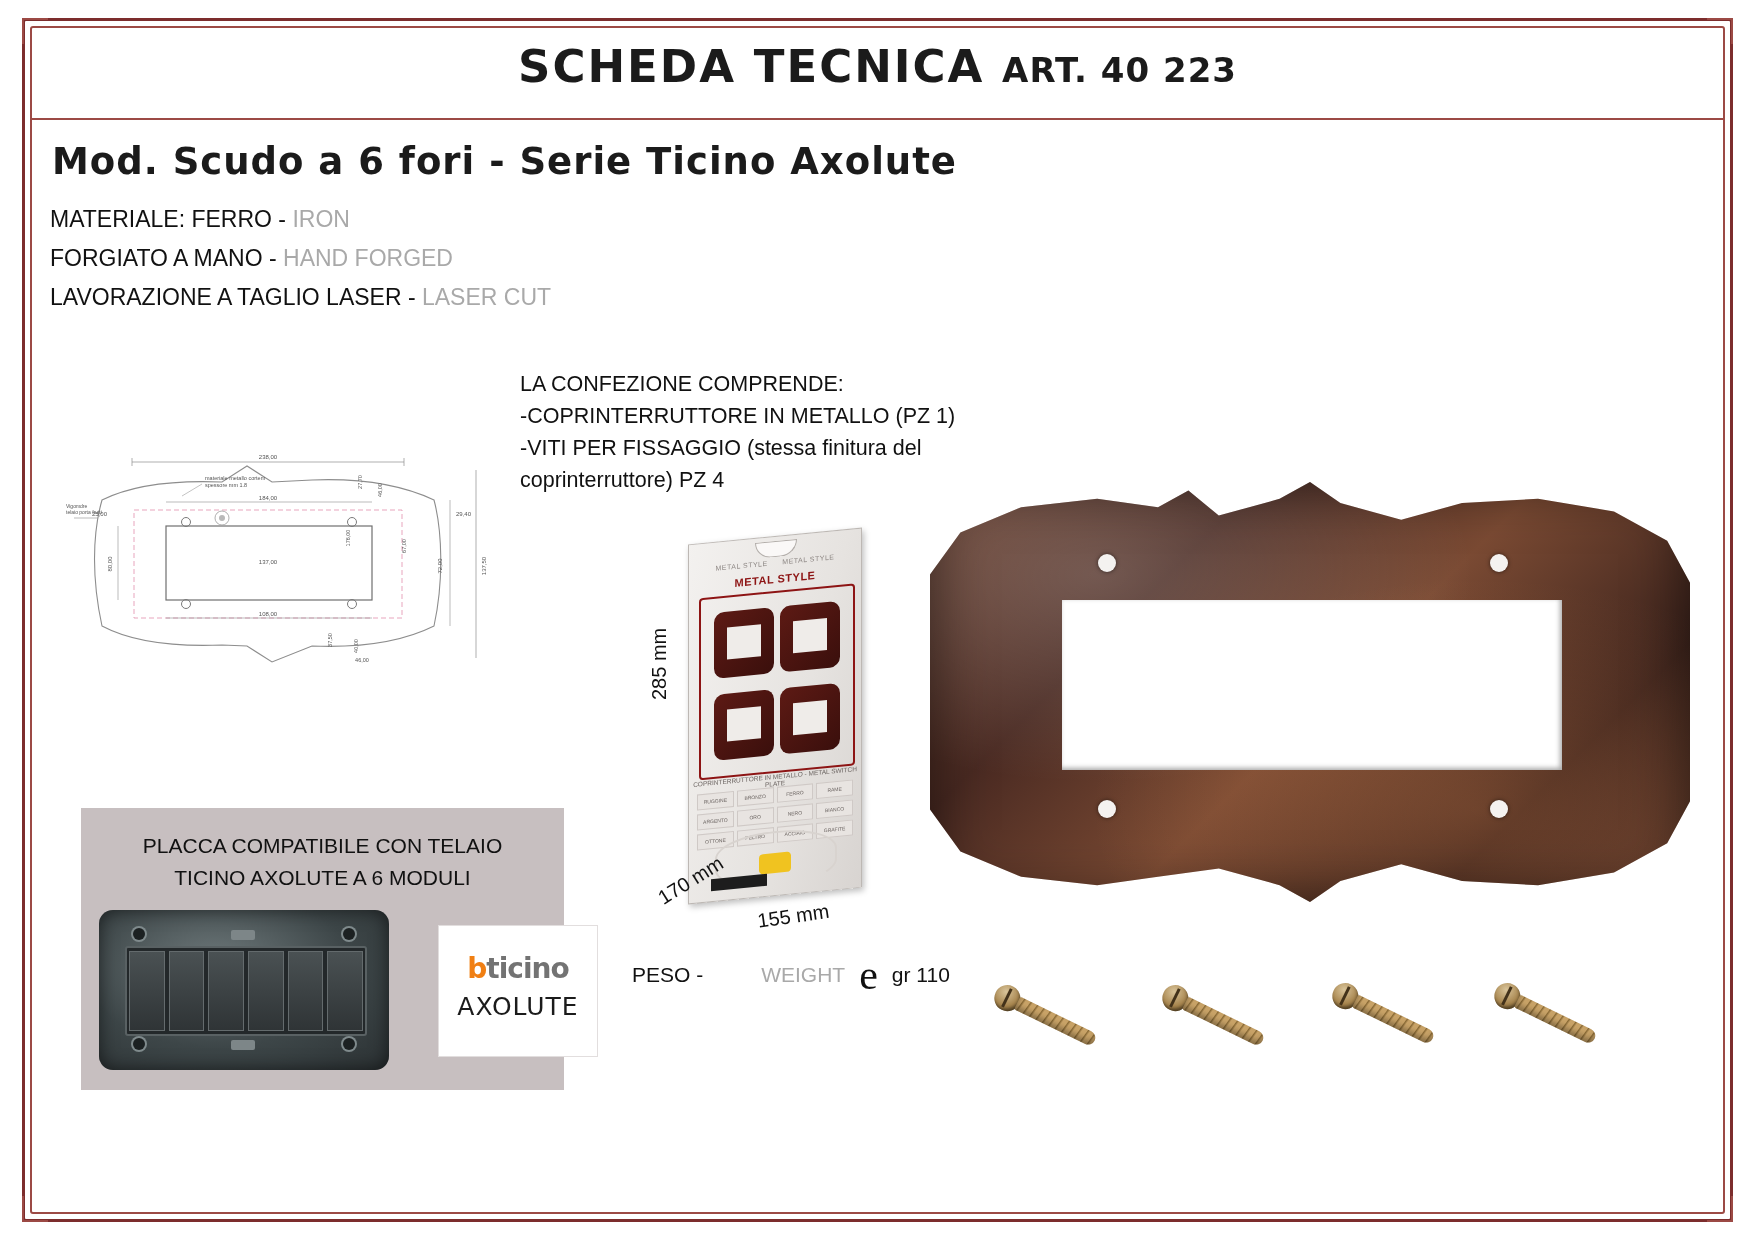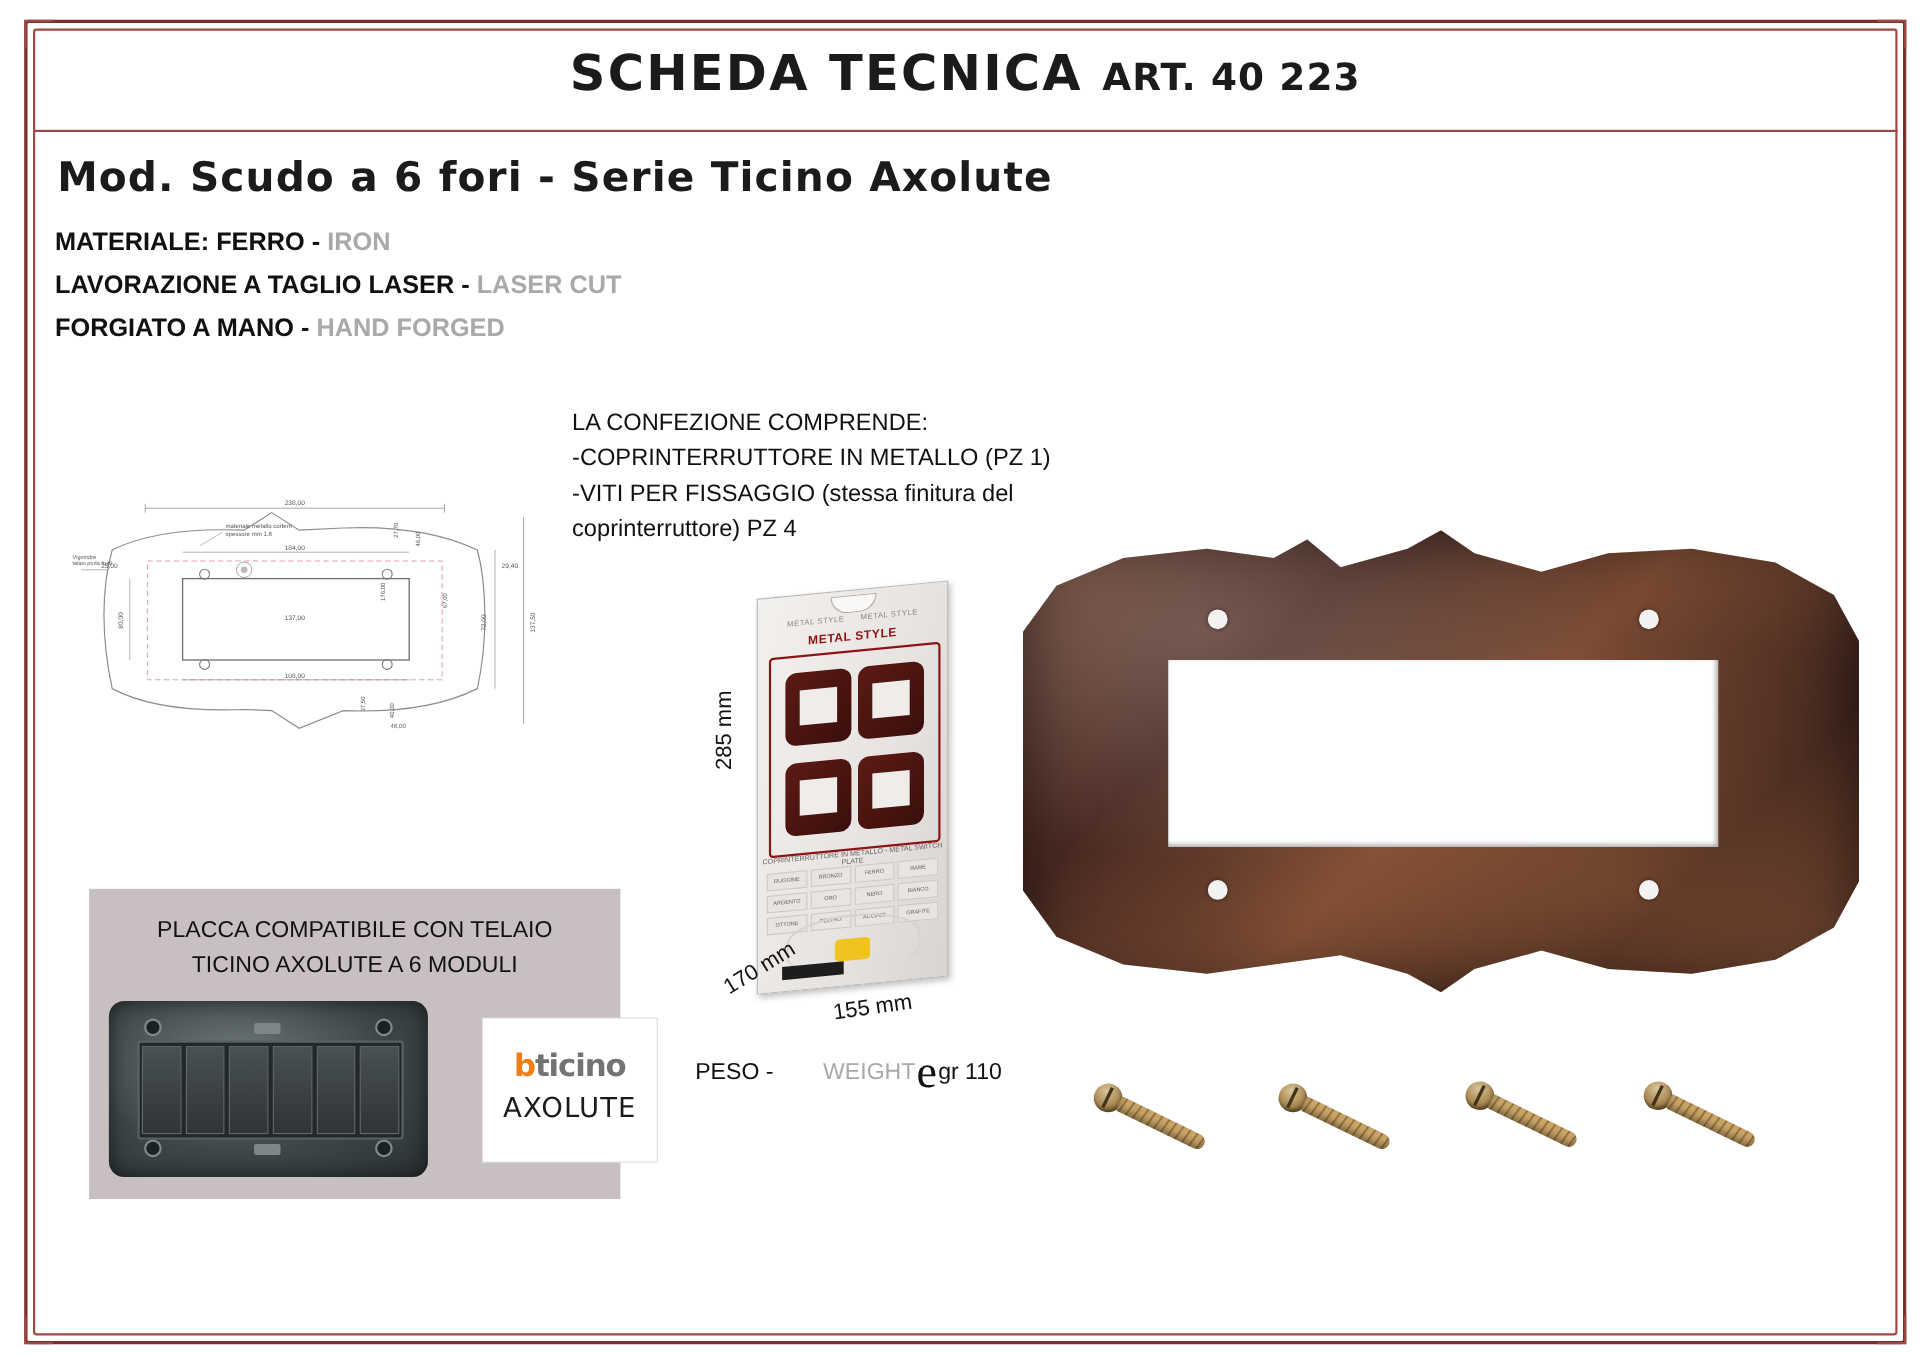--- a/index.html
+++ b/index.html
@@ -75,21 +75,21 @@
     color: #1b1b1b;
     letter-spacing: 1px;
     font-family: "DejaVu Sans", sans-serif;
   }
 
   
   .specs {
     position: absolute;
     left: 50px; top: 200px;
     font-size: 23px;
-    font-weight: bold;
+    font-weight: normal;
     color: #111;
     line-height: 39px;
   }
   .specs .en { color: #a9a9a9; }
 
   
   .contents {
     position: absolute;
     left: 520px; top: 368px;
     font-size: 21.5px;
@@ -334,21 +334,21 @@
     transform-origin: left top;
   }
 
   .weight-row {
     position: absolute;
     left: 632px; top: 960px;
     font-size: 21px;
     color: #111;
     display: flex;
     align-items: center;
-    gap: 1px;
+    gap: 14px;
   }
   .weight-row .en { color: #a9a9a9; margin-left: 44px; }
   .weight-row .e-glyph {
     font-family: "Liberation Serif", serif;
     font-size: 42px;
     line-height: 30px;
     color: #111;
   }
 
   
@@ -450,26 +450,26 @@
 </div>
 
 <div class="subtitle">Mod. Scudo a 6 fori - Serie Ticino Axolute</div>
 
 <div class="specs">
   <div>
     <span>MATERIALE: FERRO -</span>
     <span class="en">IRON</span>
   </div>
   <div>
+    <span>FORGIATO A MANO -</span>
+    <span class="en">HAND FORGED</span>
+  </div>
+  <div>
     <span>LAVORAZIONE A TAGLIO LASER -</span>
     <span class="en">LASER CUT</span>
-  </div>
-  <div>
-    <span>FORGIATO A MANO -</span>
-    <span class="en">HAND FORGED</span>
   </div>
 </div>
 
 <div class="contents">
   <div>LA CONFEZIONE COMPRENDE:</div>
   <div>-COPRINTERRUTTORE IN METALLO (PZ 1)</div>
   <div>-VITI PER FISSAGGIO (stessa finitura del</div>
   <div>coprinterruttore) PZ 4</div>
 </div>
 

